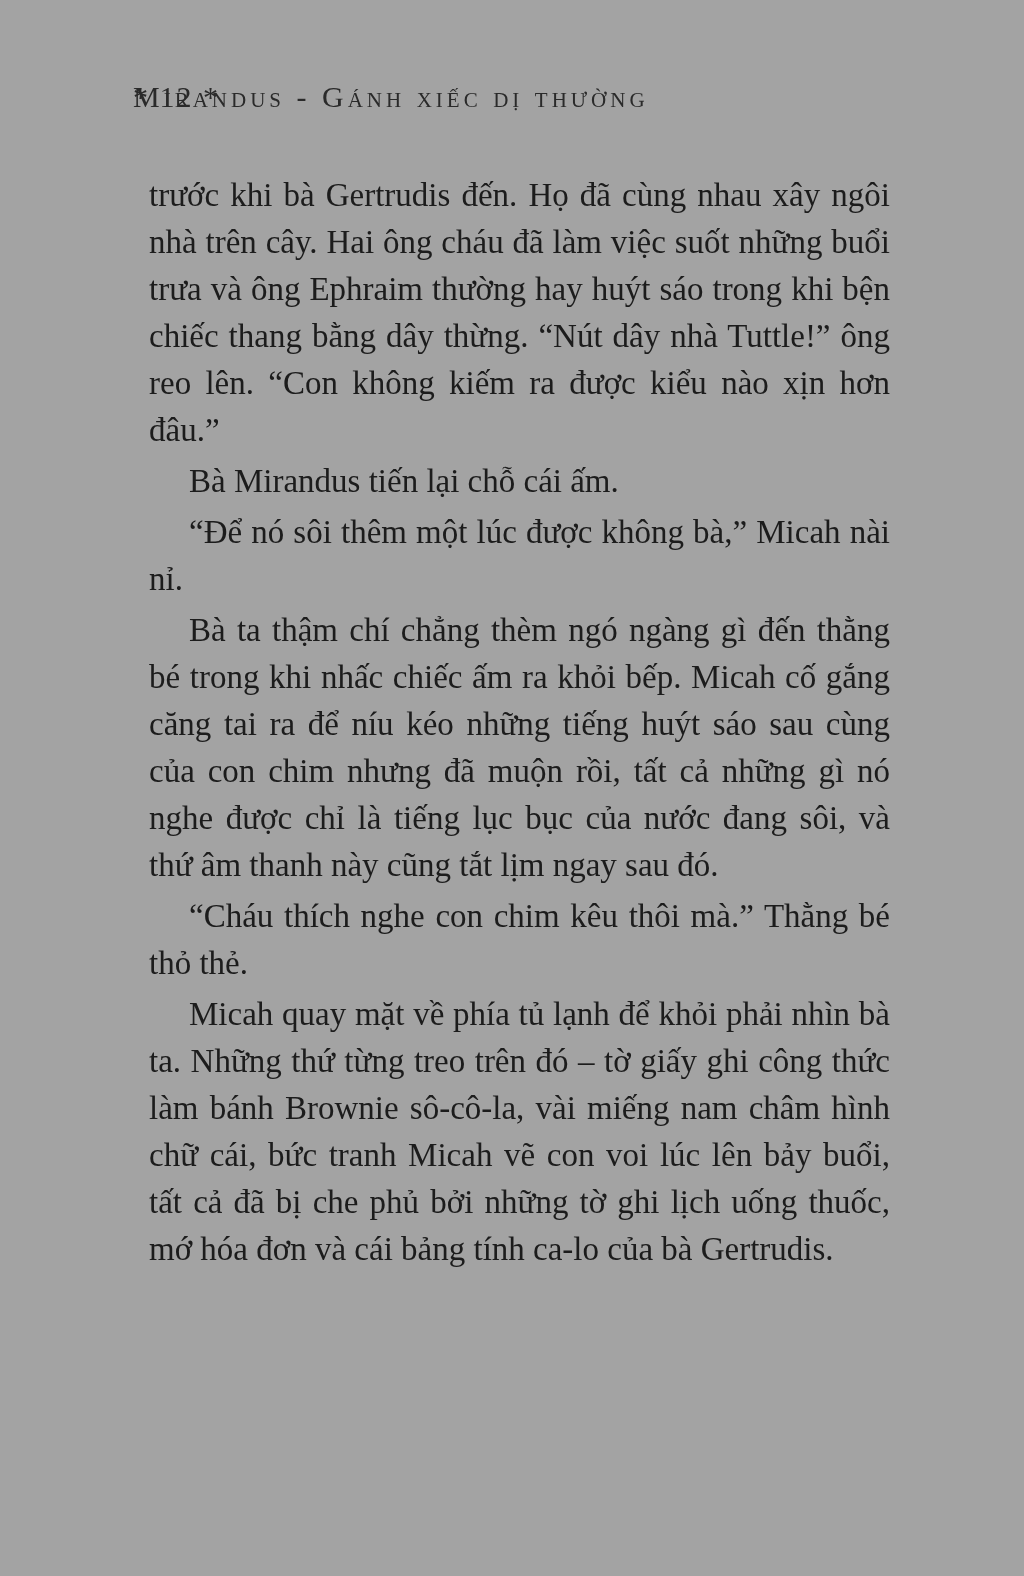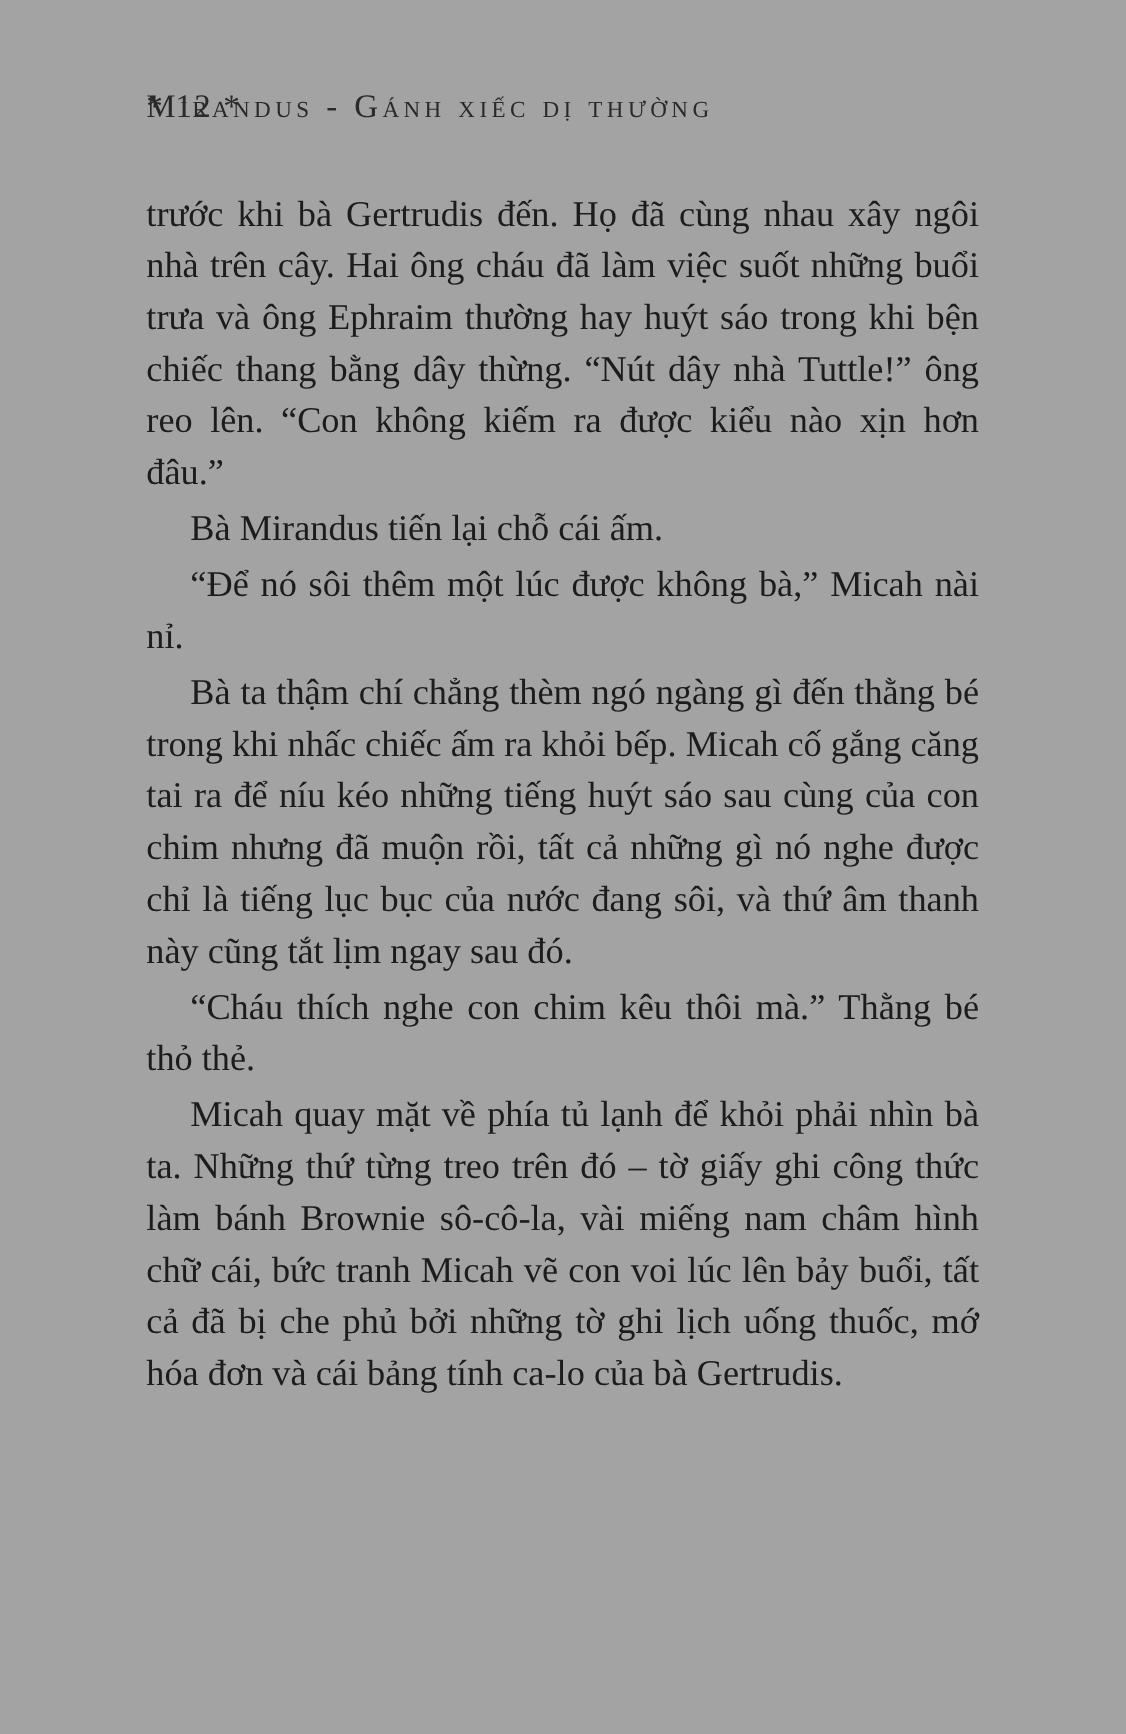--- a/index.html
+++ b/index.html
@@ -41,21 +41,21 @@
     color: #2a2a2a;
     white-space: nowrap;
   }
   .page-body {
     position: absolute;
     top: 172px;
     left: 133px;
     width: 757px;
   }
   .page-body p {
-    margin: 0 0 4px 0;
+    margin: 0 0 4px 16px;
     font-size: 33px;
     line-height: 47px;
     text-align: justify;
     color: #1c1c1c;
   }
   .page-body p.indented {
     text-indent: 40px;
   }
   .page-body .em {
   }

